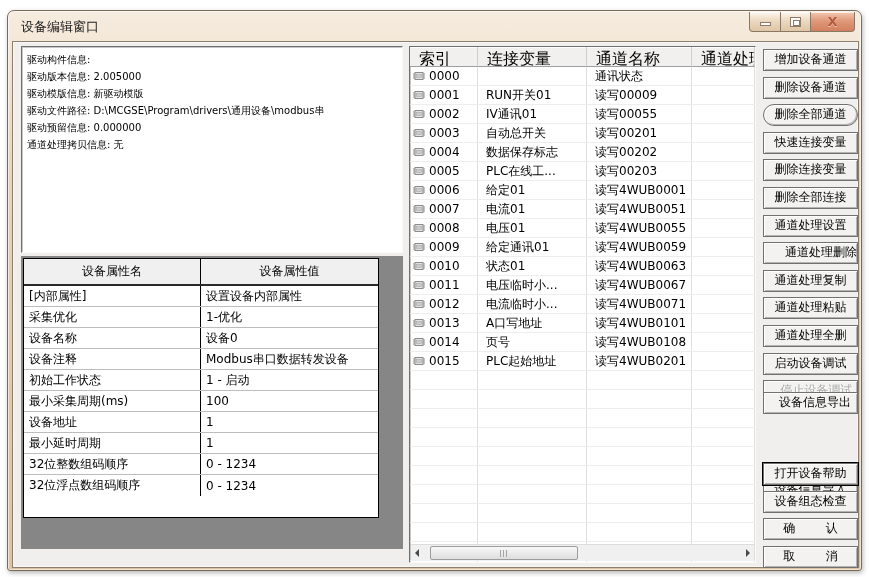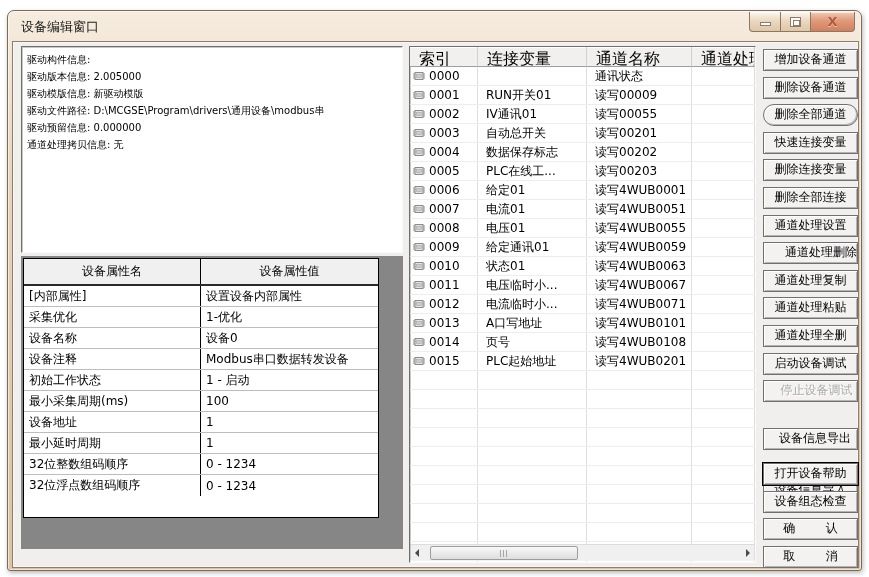--- a/index.html
+++ b/index.html
@@ -561,21 +561,21 @@
         <div class="btn" style="top: 121px;">快速连接变量</div>
         <div class="btn" style="top: 148px;">删除连接变量</div>
         <div class="btn" style="top: 176px;">删除全部连接</div>
         <div class="btn" style="top: 204px;">通道处理设置</div>
         <div class="btn" style="top: 231px; text-align: right;">通道处理删除</div>
         <div class="btn" style="top: 259px;">通道处理复制</div>
         <div class="btn" style="top: 286px;">通道处理粘贴</div>
         <div class="btn" style="top: 314px;">通道处理全删</div>
         <div class="btn" style="top: 342px;">启动设备调试</div>
         <div class="btn disabled" style="top: 369px;">停止设备调试</div>
-        <div class="btn" style="top: 417px; padding-left: 9px;">设备信息导出</div>
+        <div class="btn" style="top: 381px; padding-left: 9px;">设备信息导出</div>
         <div class="btn" style="top: 424px; margin-top: 44px;">设备信息导入</div>
         <div class="btn focused" style="top: 452px;">打开设备帮助</div>
         <div class="btn" style="top: 480px;">设备组态检查</div>
         <div class="btn" style="top: 507px;">确        认</div>
         <div class="btn" style="top: 535px;">取        消</div>
       </div>
   </div>
 </div>
 
 </body></html>

